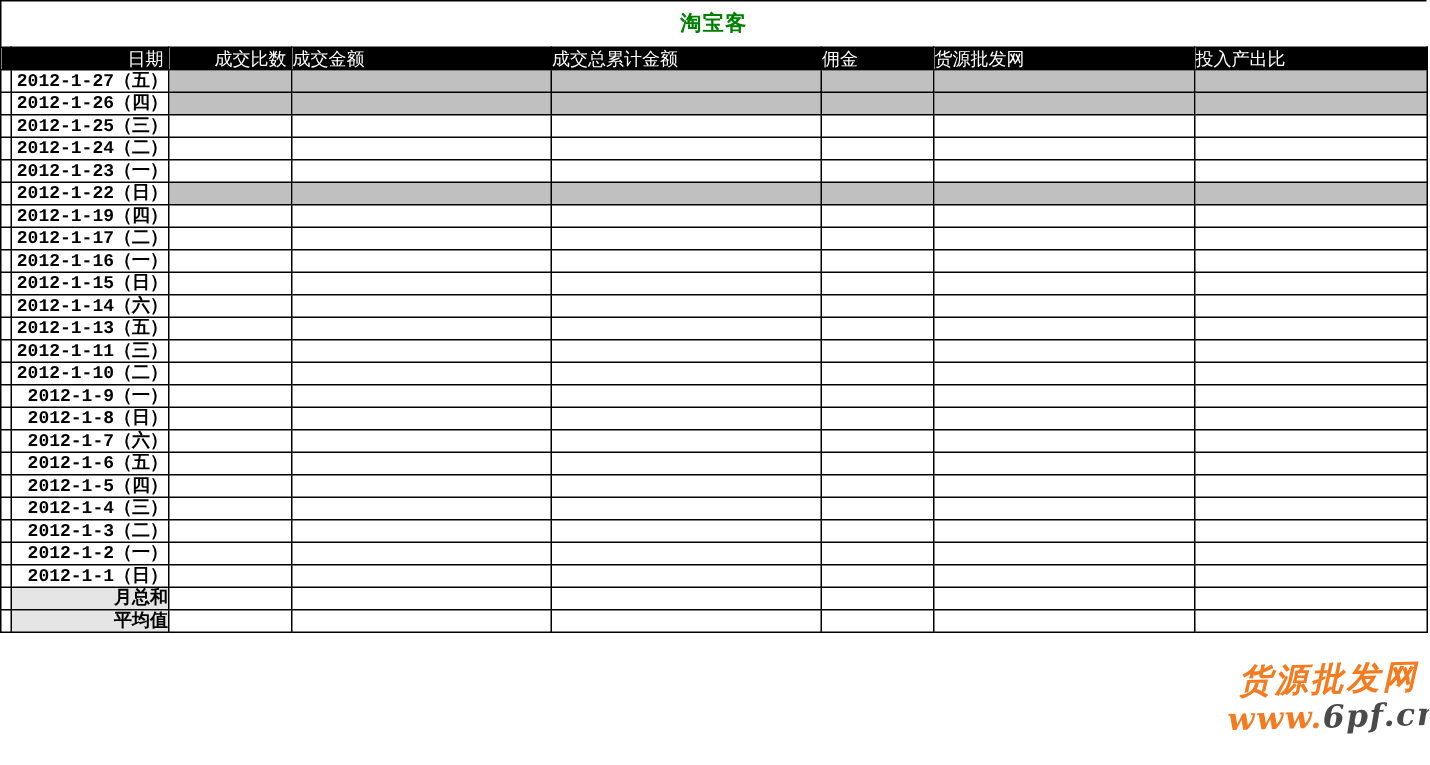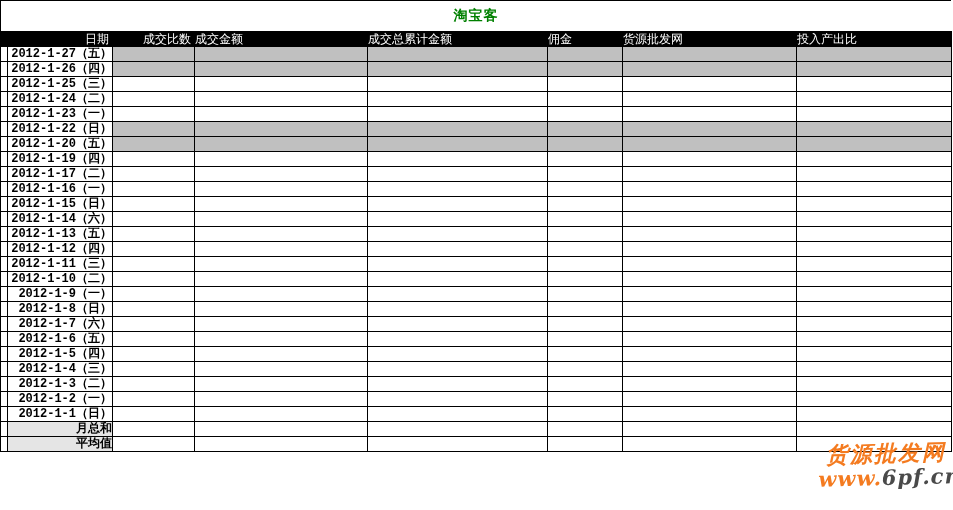--- a/index.html
+++ b/index.html
@@ -186,30 +186,20 @@
             <td class="date-cell">2012-1-22（日）</td>
             <td class="data-cell shaded"></td>
             <td class="data-cell shaded"></td>
             <td class="data-cell shaded"></td>
             <td class="data-cell shaded"></td>
             <td class="data-cell shaded"></td>
             <td class="data-cell shaded"></td>
           </tr>
           <tr>
             <td class="gutter"></td>
-            <td class="date-cell">2012-1-20（五）</td>
-            <td class="data-cell shaded"></td>
-            <td class="data-cell shaded"></td>
-            <td class="data-cell shaded"></td>
-            <td class="data-cell shaded"></td>
-            <td class="data-cell shaded"></td>
-            <td class="data-cell shaded"></td>
-          </tr>
-          <tr>
-            <td class="gutter"></td>
             <td class="date-cell">2012-1-19（四）</td>
             <td class="data-cell"></td>
             <td class="data-cell"></td>
             <td class="data-cell"></td>
             <td class="data-cell"></td>
             <td class="data-cell"></td>
             <td class="data-cell"></td>
           </tr>
           <tr>
             <td class="gutter"></td>
@@ -247,30 +237,20 @@
             <td class="data-cell"></td>
             <td class="data-cell"></td>
             <td class="data-cell"></td>
             <td class="data-cell"></td>
             <td class="data-cell"></td>
             <td class="data-cell"></td>
           </tr>
           <tr>
             <td class="gutter"></td>
             <td class="date-cell">2012-1-13（五）</td>
-            <td class="data-cell"></td>
-            <td class="data-cell"></td>
-            <td class="data-cell"></td>
-            <td class="data-cell"></td>
-            <td class="data-cell"></td>
-            <td class="data-cell"></td>
-          </tr>
-          <tr>
-            <td class="gutter"></td>
-            <td class="date-cell">2012-1-12（四）</td>
             <td class="data-cell"></td>
             <td class="data-cell"></td>
             <td class="data-cell"></td>
             <td class="data-cell"></td>
             <td class="data-cell"></td>
             <td class="data-cell"></td>
           </tr>
           <tr>
             <td class="gutter"></td>
             <td class="date-cell">2012-1-11（三）</td>

